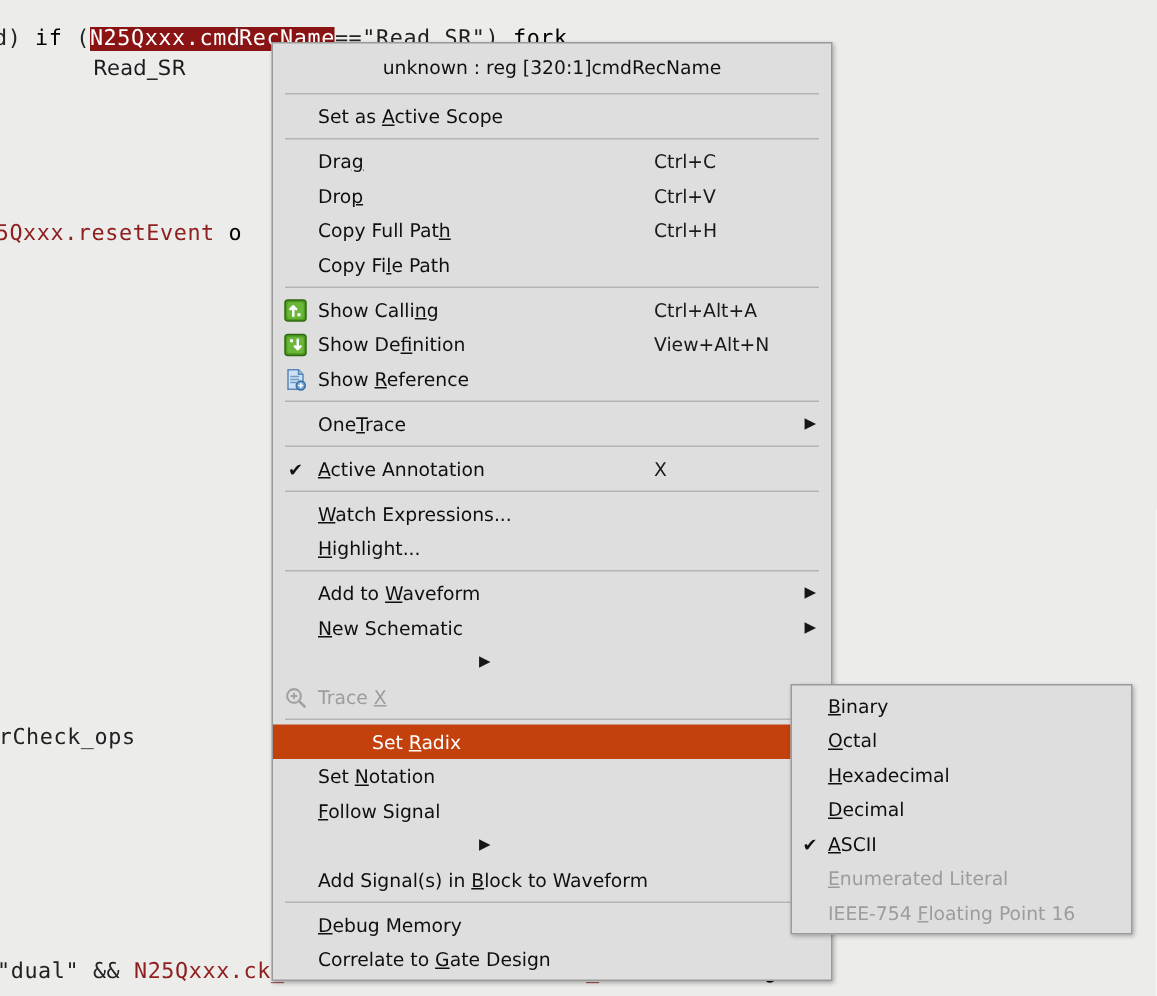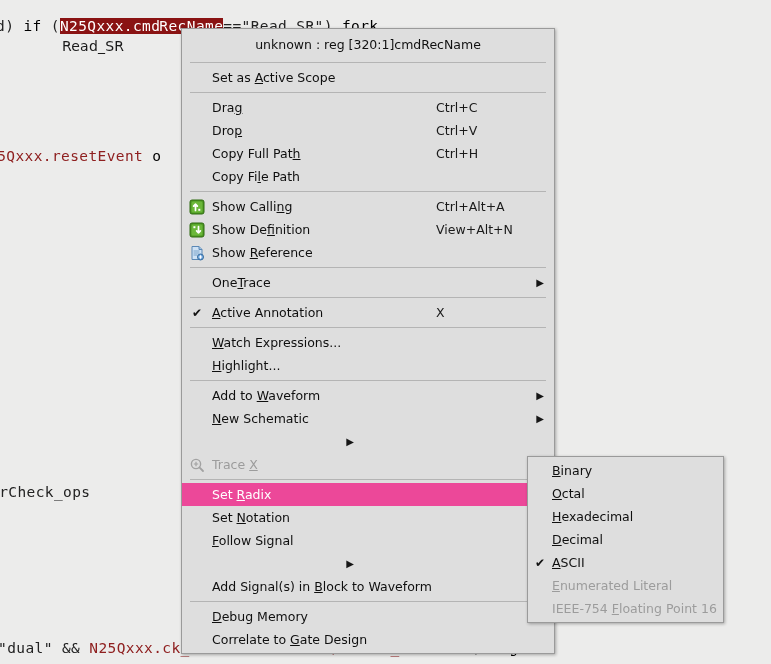--- a/index.html
+++ b/index.html
@@ -90,38 +90,39 @@
     height: 100%;
     display: flex;
     align-items: center;
     justify-content: center;
   }
   .mi .lbl {
     flex: 1;
     padding-left: 0;
   }
   .mi .acc {
-    margin-left: 34px;
+    margin-left: 7px;
     color: #1a1a1a;
     text-align: left;
     min-width: 84px;
   }
   .mi .arrow {
     width: 12px;
     min-width: 12px;
     margin-left: 10px;
     text-align: right;
     font-size: 10px;
     line-height: 1;
     color: #161616;
   }
   .mi.disabled .lbl,
   .mi.disabled .acc { color: #9c9c9c; }
   .mi.sel-item {
-    background: #ec4899;
+    background: #c2410c;
+    gap: 36px;
   }
   .mi.sel-item .lbl,
   .mi.sel-item .acc { color: #ffffff; }
   .mi.sel-item .arrow { color: #ffffff; }
   .u { text-decoration: underline; text-underline-offset: 1px; }
   .check {
     font-size: 12px;
     line-height: 1;
     color: #111;
   }
@@ -133,21 +134,21 @@
   #ctx-menu {
     left: 181px;
     top: 28px;
     width: 374px;
   }
   #ctx-menu .acc { min-width: 86px; }
 
   #radix-menu {
     left: 527px;
     top: 456px;
-    width: 197px;
+    width: 228px;
   }
   #radix-menu .mi { padding-right: 8px; }
   #radix-menu .gutter { width: 24px; min-width: 24px; }
 </style>
 </head>
 <body>
 
 <div id="screen">
 
   <div class="code-layer" id="code-layer"><div class="code-line" style="top: 18px; left: -4px;"><span class="plain">d) </span><span class="kw">if </span><span class="plain">(</span><span class="sel">N25Qxxx.cmd</span><span class="caret"></span><span class="sel">RecName</span><span class="plain">=="Read_SR") </span><span class="kw">fork</span></div><div class="code-line" style="top: 148px; left: -12px;"><span class="id">25Qxxx.resetEvent </span><span class="kw">o</span></div><div class="code-line" style="top: 484px; left: -10px;"><span class="plain">orCheck_ops</span></div><div class="code-line" style="top: 640px; left: -2px;"><span class="plain">"dual" </span><span class="plain">&amp;&amp; </span><span class="id">N25Qxxx.ck_count</span><span class="plain">!=4 </span><span class="plain">&amp;&amp; </span><span class="id">N25Qxxx.ck_count</span><span class="plain">!=0) </span><span class="kw">begin</span></div></div>

